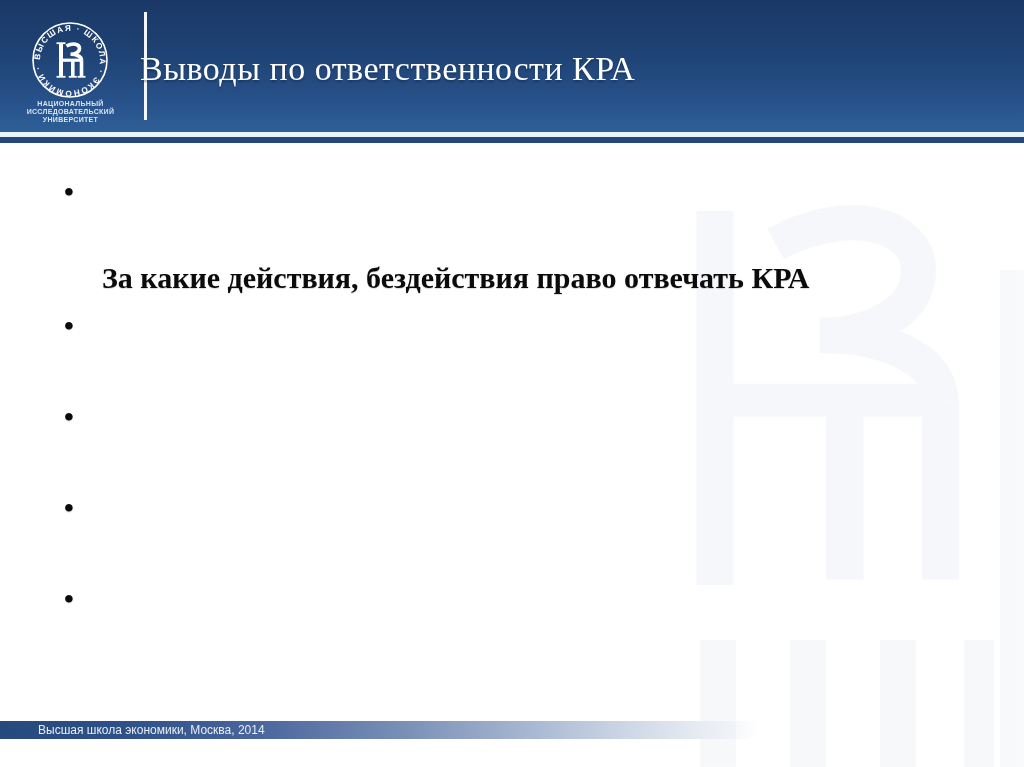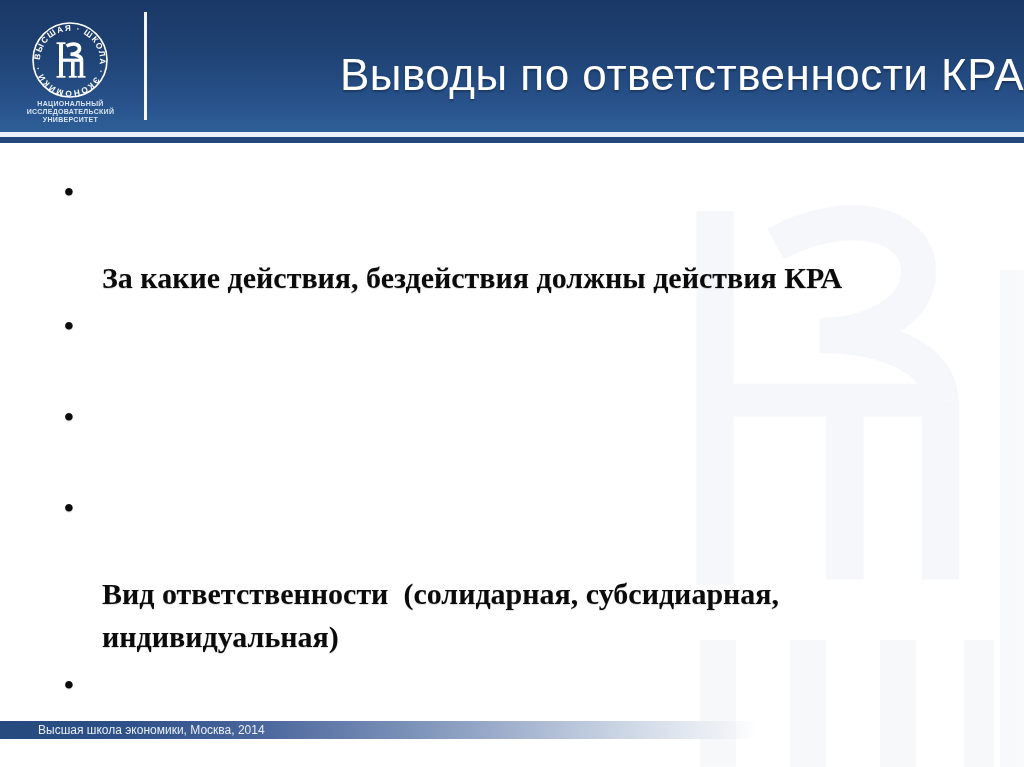--- a/index.html
+++ b/index.html
@@ -60,24 +60,24 @@
   }
   .header-divider {
     position: absolute;
     top: 12px; left: 144px;
     width: 3px; height: 108px;
     background: rgba(255,255,255,0.95);
   }
   .header-title {
     position: absolute;
     top: 50px; left: 140px; right: 0;
-    text-align: right;
+    text-align: left;
     color: #ffffff;
-    font-family: Liberation Sans, sans-serif;
-    font-size: 44px;
+    font-family: Liberation Serif, serif;
+    font-size: 34px;
     letter-spacing: 0.5px;
     text-shadow: 0 2px 2px rgba(0,0,0,0.28);
     white-space: nowrap;
   }
 
   
   .bullets {
     position: absolute;
     top: 170px; left: 62px;
     width: 890px;
@@ -173,32 +173,30 @@
 
     <div class="header-title">Выводы по ответственности КРА</div>
   </div>
 
   <div class="stripe-light"></div>
   <div class="stripe-dark"></div>
 
   <ul class="bullets">
     <li>
       <span class="marker">•</span>
-      <span>За какие действия, бездействия должны действия КРА</span>
-    </li>
-    <li>
-      <span class="marker">•</span>
-    </li>
-    <li>
-      <span class="marker">•</span>
-    </li>
-    <li>
-      <span class="marker">•</span>
-      <span>Вид ответственности&nbsp; (солидарная, субсидиарная,
-индивидуальная)</span>
+      <span>За какие действия, бездействия право отвечать КРА</span>
+    </li>
+    <li>
+      <span class="marker">•</span>
+    </li>
+    <li>
+      <span class="marker">•</span>
+    </li>
+    <li>
+      <span class="marker">•</span>
     </li>
     <li>
       <span class="marker">•</span>
       
     </li>
 
   </ul>
 
   <div class="footer-bar">
     <div class="footer-text">Высшая школа экономики, Москва, 2014</div>

